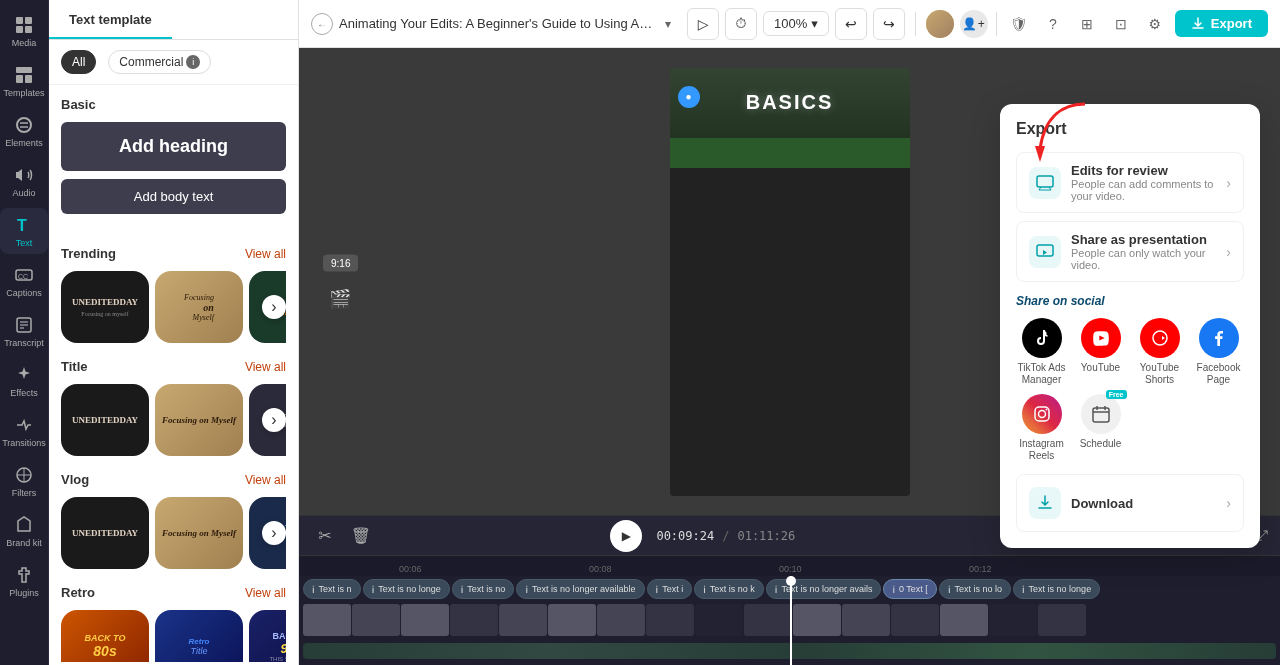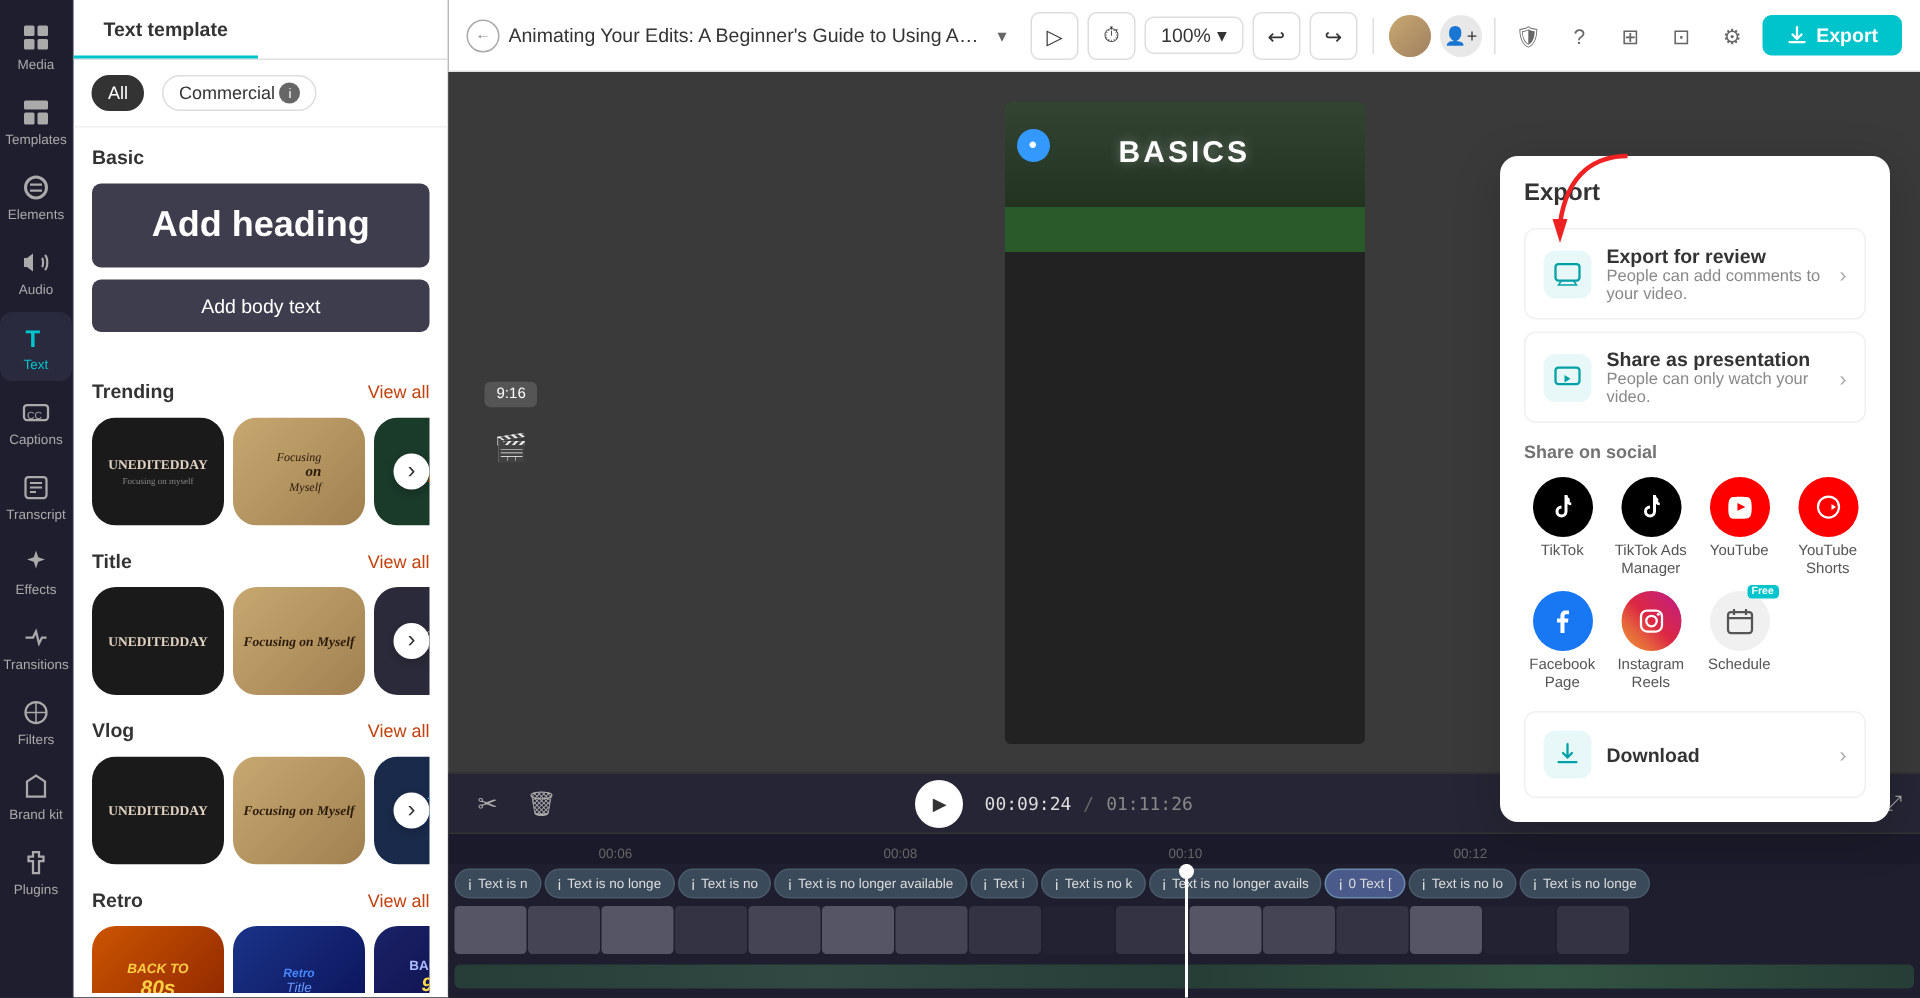--- a/index.html
+++ b/index.html
@@ -31,21 +31,21 @@
     .filter-btn.active { background: #333; color: #fff; border-color: #333; }
     .commercial-tag { display: flex; align-items: center; gap: 3px; padding: 4px 10px; border-radius: 20px; font-size: 12px; border: 1px solid #ddd; cursor: pointer; }
     .commercial-tag .info-icon { width: 14px; height: 14px; border-radius: 50%; background: #666; color: #fff; font-size: 9px; display: flex; align-items: center; justify-content: center; }
 
     
     .panel-content { flex: 1; overflow-y: auto; padding: 12px; }
     .section-title { font-size: 13px; font-weight: 700; color: #333; margin-bottom: 10px; display: flex; justify-content: space-between; align-items: center; }
     .view-all { font-size: 12px; color: #c2410c; font-weight: 400; cursor: pointer; }
 
     
-    .add-heading-btn { width: 100%; padding: 14px; background: #3d3d4e; color: #fff; font-size: 24px; font-weight: 700; border: none; border-radius: 6px; cursor: pointer; margin-bottom: 8px; text-align: center; }
+    .add-heading-btn { width: 100%; padding: 14px; background: #3d3d4e; color: #fff; font-size: 18px; font-weight: 700; border: none; border-radius: 6px; cursor: pointer; margin-bottom: 8px; text-align: center; }
     .add-body-btn { width: 100%; padding: 10px; background: #3d3d4e; color: #fff; font-size: 13px; border: none; border-radius: 6px; cursor: pointer; margin-bottom: 16px; text-align: center; }
 
     
     .template-section { margin-bottom: 16px; }
     .template-grid { display: flex; gap: 6px; overflow: hidden; position: relative; }
     .template-item { width: 88px; height: 72px; border-radius: 16px; overflow: hidden; background: #2a2a3e; flex-shrink: 0; cursor: pointer; display: flex; align-items: center; justify-content: center; font-size: 10px; color: #fff; position: relative; }
     .template-arrow { position: absolute; right: 0; top: 50%; transform: translateY(-50%); width: 24px; height: 24px; background: #fff; border-radius: 50%; display: flex; align-items: center; justify-content: center; box-shadow: 0 2px 6px rgba(0,0,0,0.2); cursor: pointer; z-index: 5; }
 
     
     .tpl-unedited { background: #1a1a1a; font-family: serif; font-size: 8px; text-align: center; padding: 4px; }
@@ -103,21 +103,21 @@
 
     
     .export-dropdown { position: absolute; top: 56px; right: 20px; width: 260px; background: #fff; border-radius: 12px; box-shadow: 0 8px 32px rgba(0,0,0,0.18); z-index: 100; padding: 16px; }
     .export-dropdown-title { font-size: 16px; font-weight: 700; color: #333; margin-bottom: 14px; }
     .export-option { display: flex; align-items: center; padding: 10px 12px; border-radius: 8px; cursor: pointer; border: 1px solid #f0f0f0; margin-bottom: 8px; }
     .export-option-icon { width: 32px; height: 32px; background: #e8f8f8; border-radius: 8px; display: flex; align-items: center; justify-content: center; margin-right: 10px; font-size: 16px; flex-shrink: 0; }
     .export-option-text { flex: 1; }
     .export-option-title { font-size: 13px; font-weight: 600; color: #333; }
     .export-option-desc { font-size: 11px; color: #888; }
     .export-chevron { color: #aaa; font-size: 14px; }
-    .share-social-title { font-size: 12px; font-weight: 600; color: #737373; margin: 12px 0 10px 0; text-transform: none; }
+    .share-social-title { font-size: 12px; font-weight: 600; color: #0c4a6e; margin: 12px 0 10px 0; text-transform: none; font-style: italic; }
     .social-grid { display: grid; grid-template-columns: repeat(4, 1fr); gap: 8px; margin-bottom: 12px; }
     .social-item { display: flex; flex-direction: column; align-items: center; gap: 4px; cursor: pointer; }
     .social-icon { width: 40px; height: 40px; border-radius: 50%; display: flex; align-items: center; justify-content: center; font-size: 18px; }
     .social-label { font-size: 10px; color: #555; text-align: center; line-height: 1.2; }
     .social-tiktok { background: #000; color: #fff; }
     .social-tiktok-biz { background: #000; color: #fff; }
     .social-youtube { background: #ff0000; color: #fff; }
     .social-yt-shorts { background: #ff0000; color: #fff; }
     .social-fb { background: #1877f2; color: #fff; }
     .social-insta { background: linear-gradient(45deg, #f09433, #e6683c, #dc2743, #cc2366, #bc1888); color: #fff; }
@@ -472,21 +472,21 @@
         <div class="export-dropdown-title">Export</div>
 
         <div class="export-option">
           <div class="export-option-icon">
             <svg width="18" height="18" viewBox="0 0 18 18" fill="none">
               <rect x="1" y="2" width="16" height="11" rx="2" stroke="#00a0a8" stroke-width="1.5" fill="none"></rect>
               <path d="M5 13l-2 3h12l-2-3" stroke="#00a0a8" stroke-width="1" fill="none"></path>
             </svg>
           </div>
           <div class="export-option-text">
-            <div class="export-option-title">Export for review</div>
+            <div class="export-option-title">Edits for review</div>
             <div class="export-option-desc">People can add comments to your video.</div>
           </div>
           <div class="export-chevron">›</div>
         </div>
 
         <div class="export-option">
           <div class="export-option-icon">
             <svg width="18" height="18" viewBox="0 0 18 18" fill="none">
               <rect x="1" y="2" width="16" height="11" rx="2" stroke="#00a0a8" stroke-width="1.5" fill="none"></rect>
               <path d="M7 7l4 2.5-4 2.5V7z" fill="#00a0a8"></path>
@@ -496,28 +496,20 @@
             <div class="export-option-title">Share as presentation</div>
             <div class="export-option-desc">People can only watch your video.</div>
           </div>
           <div class="export-chevron">›</div>
         </div>
 
         <div class="share-social-title">Share on social</div>
 
         <div class="social-grid">
 
-          <div class="social-item">
-            <div class="social-icon social-tiktok">
-              <svg width="20" height="20" viewBox="0 0 20 20" fill="white">
-                <path d="M14.5 4.5C13.5 4 13 3 13 2h-2v11a2 2 0 1 1-2-2v-2a4 4 0 1 0 4 4V8c.8.5 1.7.8 2.5.8V7c-.7 0-1.5-.2-1-.5z"></path>
-              </svg>
-            </div>
-            <span class="social-label">TikTok</span>
-          </div>
 
           <div class="social-item">
             <div class="social-icon social-tiktok-biz">
               <svg width="20" height="20" viewBox="0 0 20 20" fill="white">
                 <path d="M14.5 4.5C13.5 4 13 3 13 2h-2v11a2 2 0 1 1-2-2v-2a4 4 0 1 0 4 4V8c.8.5 1.7.8 2.5.8V7c-.7 0-1.5-.2-1-.5z"></path>
               </svg>
             </div>
             <span class="social-label">TikTok Ads Manager</span>
           </div>
 

